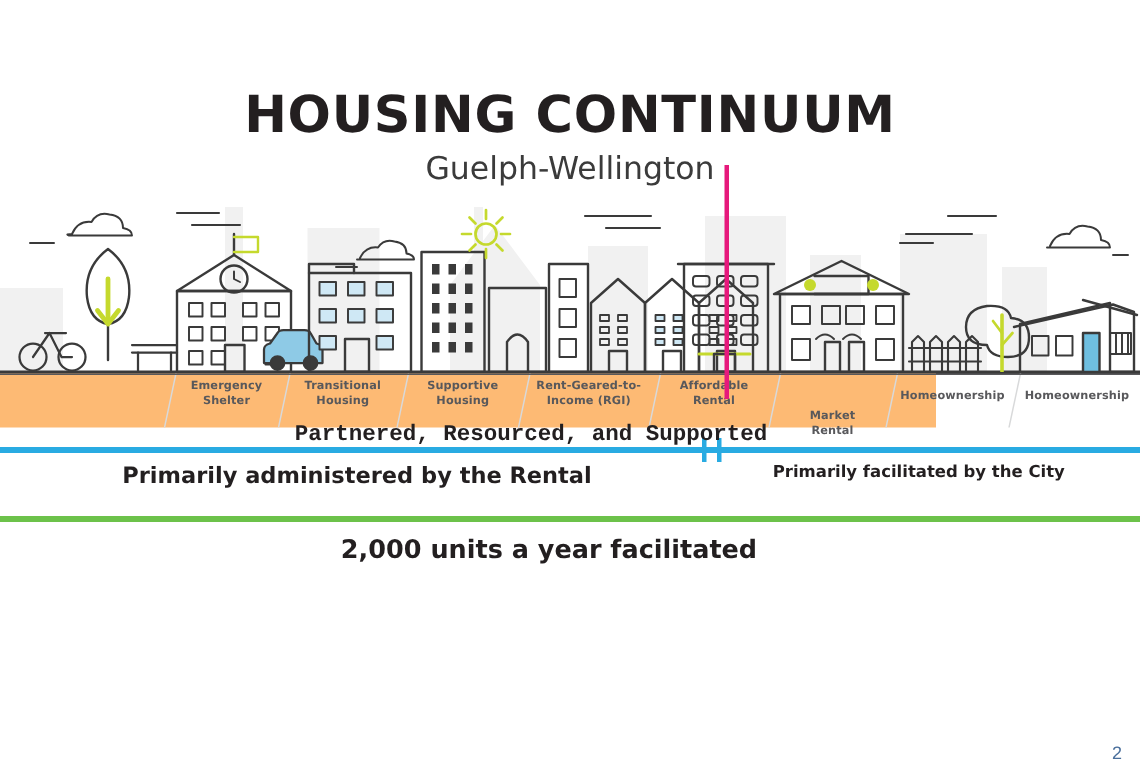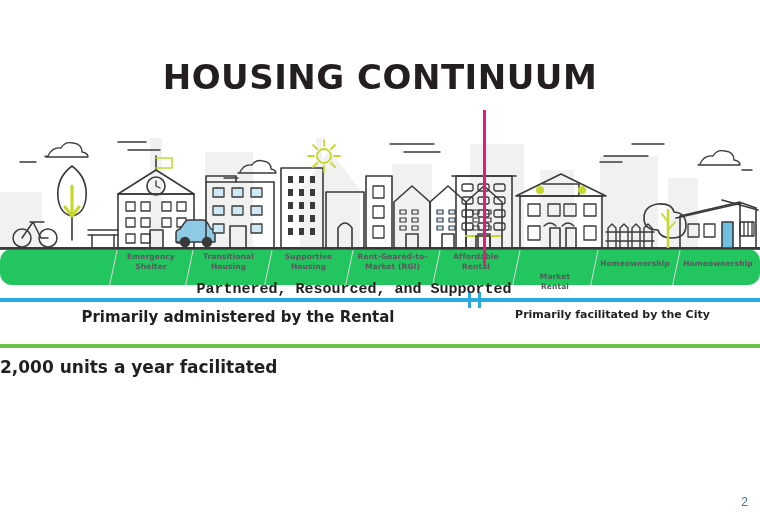--- a/index.html
+++ b/index.html
@@ -62,25 +62,24 @@
     height: 156px;
     background: #e6197c;
     z-index: 6;
   }
 
   
   .label-band {
     position: absolute;
     left: 0;
     top: 249px;
-    width: 760px;
+    width: 624px;
     height: 36px;
-    background: #22c55e;
+    background: #fdba74;
     z-index: 3;
-    border-radius: 12px;
   }
   .label-band .cell {
     position: absolute;
     top: 3px;
     text-align: center;
     font-family: "DejaVu Sans", sans-serif;
     font-size: 7.5px;
     font-weight: bold;
     line-height: 1.35;
     color: #58585b;
@@ -167,21 +166,21 @@
     width: 760px;
     height: 4px;
     background: #6cc24a;
     z-index: 3;
   }
   .txt-units {
     position: absolute;
     left: 0;
     top: 357px;
     width: 732px;
-    text-align: left;
+    text-align: center;
     font-family: "DejaVu Sans", sans-serif;
     font-weight: bold;
     font-size: 17px;
     color: #231f20;
     z-index: 5;
   }
 
   
   .page-number {
     position: absolute;
@@ -192,20 +191,21 @@
     color: #4a6f9c;
   }
 </style>
 </head>
 <body>
 
 <div id="slide">
 
   <div class="title-block">
     <div class="main-title">HOUSING CONTINUUM</div>
+    <div class="sub-title">Guelph-Wellington</div>
   </div>
 
   <div class="scene">
     <svg width="760" height="120" viewBox="0 0 760 120" xmlns="http://www.w3.org/2000/svg">
       <g fill="#f1f1f1">
         <rect x="150" y="8" width="12" height="112"></rect>
         <rect x="205" y="22" width="48" height="98"></rect>
         <polygon points="300,60 330,20 360,60 360,120 300,120"></polygon>
         <rect x="316" y="8" width="6" height="30"></rect>
         <rect x="392" y="34" width="40" height="86"></rect>
@@ -487,21 +487,21 @@
     <div class="cell" style="left:189px; width:79px;">
       <div>Transitional</div>
       <div>Housing</div>
     </div>
     <div class="cell" style="left:268px; width:81px;">
       <div>Supportive</div>
       <div>Housing</div>
     </div>
     <div class="cell" style="left:349px; width:87px;">
       <div>Rent-Geared-to-</div>
-      <div>Market (RGI)</div>
+      <div>Income (RGI)</div>
     </div>
     <div class="cell" style="left:436px; width:80px;">
       <div>Affordable</div>
       <div>Rental</div>
     </div>
     <div class="cell" style="left:516px; width:78px;margin-top:20px;">
       <div>Market</div>
       <div>Rental</div>
     </div>
     <div class="cell" style="left:594px; width:82px; top:10px;">

